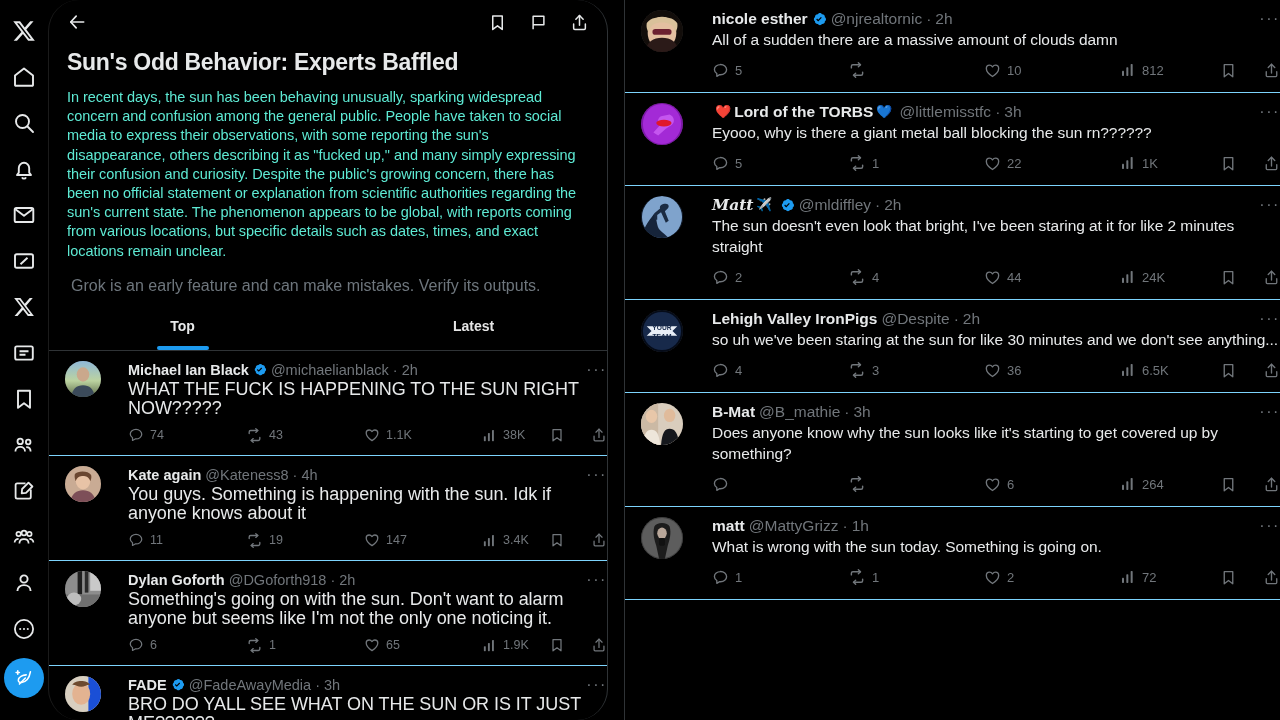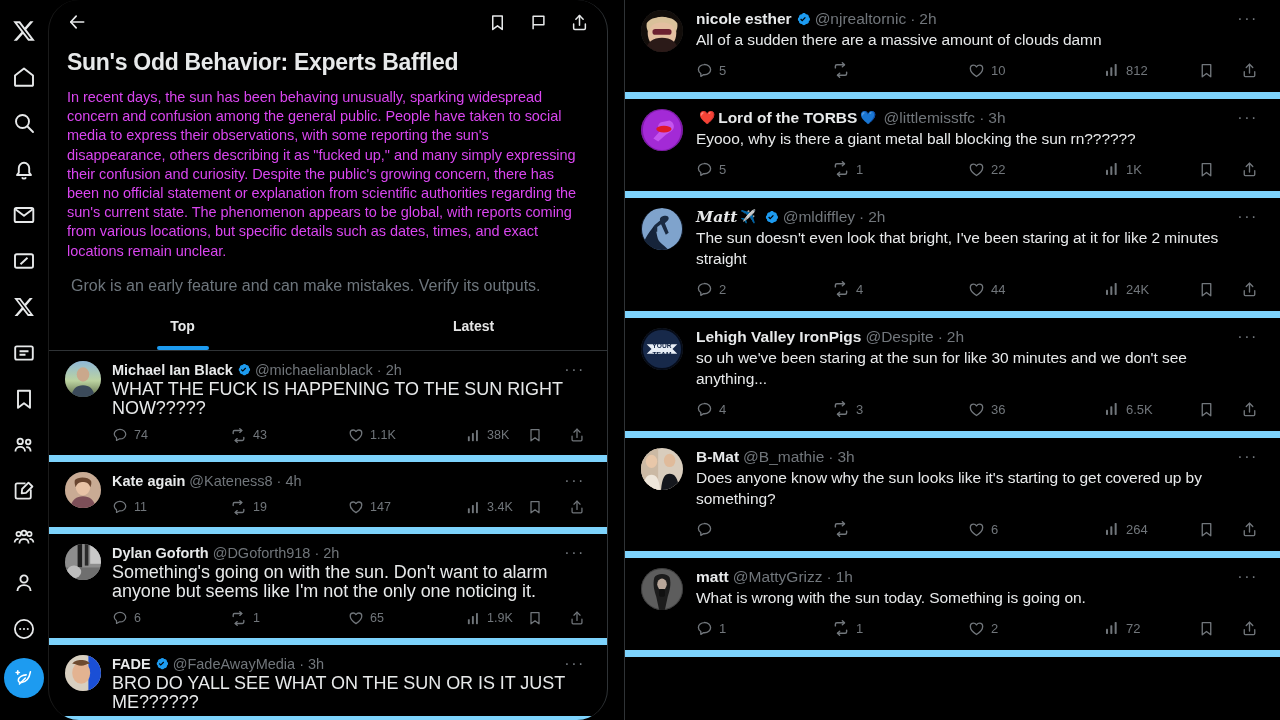--- a/index.html
+++ b/index.html
@@ -58,21 +58,21 @@
   .article-topbar .back { color: #e7e9ea; display: flex; align-items: center; }
   .article-topbar .spacer { flex: 1; }
   .article-topbar .tb-icon { color: #e7e9ea; margin-left: 22px; display: flex; align-items: center; }
 
   .article-body { padding: 4px 18px 0 18px; }
   .article-title {
     color: #e7e9ea; font-size: 23px; font-weight: bold;
     letter-spacing: -0.3px; line-height: 28px; margin-bottom: 12px;
   }
   .article-text {
-    color: #d946ef; font-size: 14.5px; line-height: 19.2px;
+    color: #5eead4; font-size: 14.5px; line-height: 19.2px;
     letter-spacing: -0.05px;
   }
   .article-note {
     color: #6e767d; font-size: 16px; margin-top: 16px; padding-left: 4px;
   }
 
   
   .tabs {
     display: flex; height: 48px; margin-top: 8px;
     border-bottom: 1px solid #2f3336;
@@ -84,22 +84,23 @@
   }
   .tab.active { color: #e7e9ea; }
   .tab.active::after {
     content: ""; position: absolute; bottom: 0; left: 50%;
     transform: translateX(-50%);
     width: 52px; height: 4px; background: #1d9bf0; border-radius: 2px;
   }
 
   
   .tweet {
-    display: flex; padding: 10px 22px 4px 16px;
-    border-bottom: 7px solid #7dd3fc;
+    display: flex; padding: 10px 0 4px 16px;
+    border-bottom: 1px solid #7dd3fc;
+    gap: 16px;
   }
   .avatar {
     width: 36px; height: 36px; flex: 0 0 36px;
     border-radius: 50%; margin-right: 11px; overflow: hidden;
     background: #333;
   }
   .panel-right .avatar { width: 42px; height: 42px; flex: 0 0 42px; margin-right: 13px; }
   .avatar svg { display: block; width: 100%; height: 100%; }
   .tweet-main { flex: 1; min-width: 0; }
   .tweet-head {
@@ -371,20 +372,21 @@
           </svg>
       </div>
       <div class="tweet-main">
         <div class="tweet-head">
           <span class="t-name">Kate again</span>
           <span class="t-handle">@Kateness8</span>
           <span class="t-dot">·</span>
           <span class="t-time">4h</span>
           <span class="more">···</span>
         </div>
+        <div class="tweet-text">You guys. Something is happening with the sun. Idk if anyone knows about it</div>
         <div class="actions">
           <div class="act act-reply">
             <svg width="16" height="16" viewBox="0 0 24 24" fill="none" stroke="#71767b" stroke-width="1.9" stroke-linejoin="round">
                 <path d="M12 3.6c-4.8 0-8.6 3.1-8.6 7 0 2.3 1.3 4.3 3.4 5.6v4l4-2.3c.4.05.8.07 1.2.07 4.8 0 8.6-3.1 8.6-7s-3.8-7.4-8.6-7.4Z"></path>
               </svg>
             <span class="cnt">11</span>
           </div>
           <div class="act act-rt">
             <svg width="17" height="17" viewBox="0 0 24 24" fill="none" stroke="#71767b" stroke-width="1.9" stroke-linecap="round" stroke-linejoin="round">
                 <path d="M4.5 9.2V7a2 2 0 0 1 2-2h10"></path>

